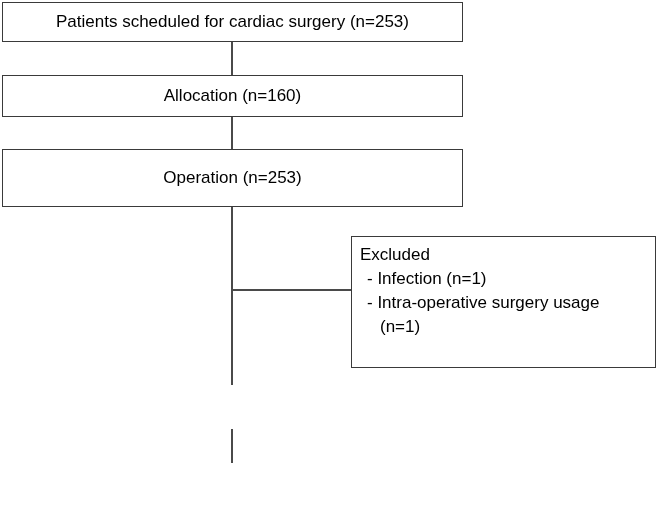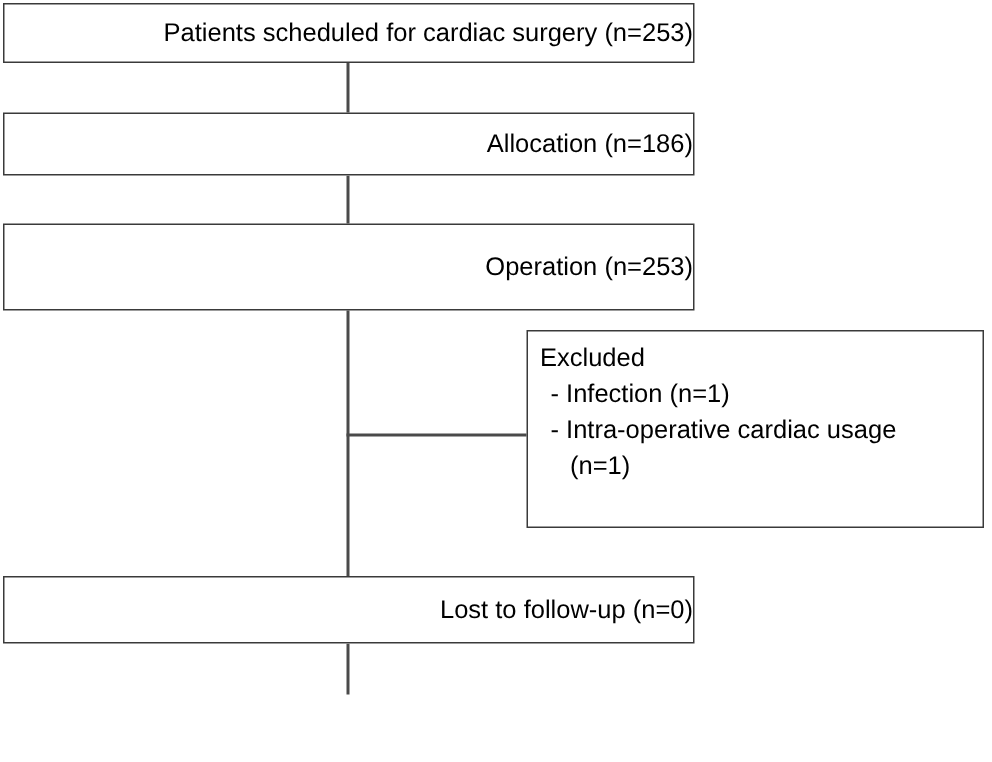--- a/index.html
+++ b/index.html
@@ -18,39 +18,39 @@
     background: #ffffff;
     overflow: hidden;
   }
   .node {
     position: absolute;
     box-sizing: border-box;
     border: 1.5px solid #3a3a3a;
     background: #ffffff;
     display: flex;
     align-items: center;
-    justify-content: flex-end;
+    justify-content: center;
     font-size: 17px;
     line-height: 1.25;
     color: #000000;
     white-space: nowrap;
   }
   .node-main {
     left: 2px;
     width: 461px;
   }
   .node-label {
     display: inline-block;
   }
   .tight-gap {
     letter-spacing: 0;
   }
   .node-excluded {
     left: 351px;
-    top: 220px;
+    top: 236px;
     width: 305px;
     height: 132px;
     display: block;
     align-items: flex-start;
     justify-content: flex-start;
     padding: 6px 0 0 8px;
     white-space: normal;
   }
   .exc-line {
     font-size: 17px;
@@ -90,32 +90,29 @@
 
   <div class="connector-h" style="left:231px; top:289px; width:121px;"></div>
 
   <div class="connector-v" style="left:231px; top:429px; height:34px;"></div>
 
   <div class="node node-main" style="top:2px; height:40px;">
     <span class="node-label">Patients scheduled for cardiac surgery (n=253)</span>
   </div>
 
   <div class="node node-main" style="top:75px; height:42px;">
-    <span class="node-label">Allocation (n=186)</span>
+    <span class="node-label">Allocation (n=160)</span>
   </div>
 
   <div class="node node-main" style="top:149px; height:58px;">
     <span class="node-label">Operation (n=253)</span>
   </div>
 
   <div class="node node-excluded">
     <div class="exc-line exc-title">Excluded</div>
     <div class="exc-line exc-item">- Infection (n=1)</div>
-    <div class="exc-line exc-item">- Intra-operative cardiac usage</div>
+    <div class="exc-line exc-item">- Intra-operative surgery usage</div>
     <div class="exc-line exc-cont">(n=1)</div>
   </div>
 
-  <div class="node node-main tight-gap" style="top:384px; height:45px;">
-    <span class="node-label">Lost to follow-up (n=0)</span>
-  </div>
 
 
 </div>
 
 </body></html>

